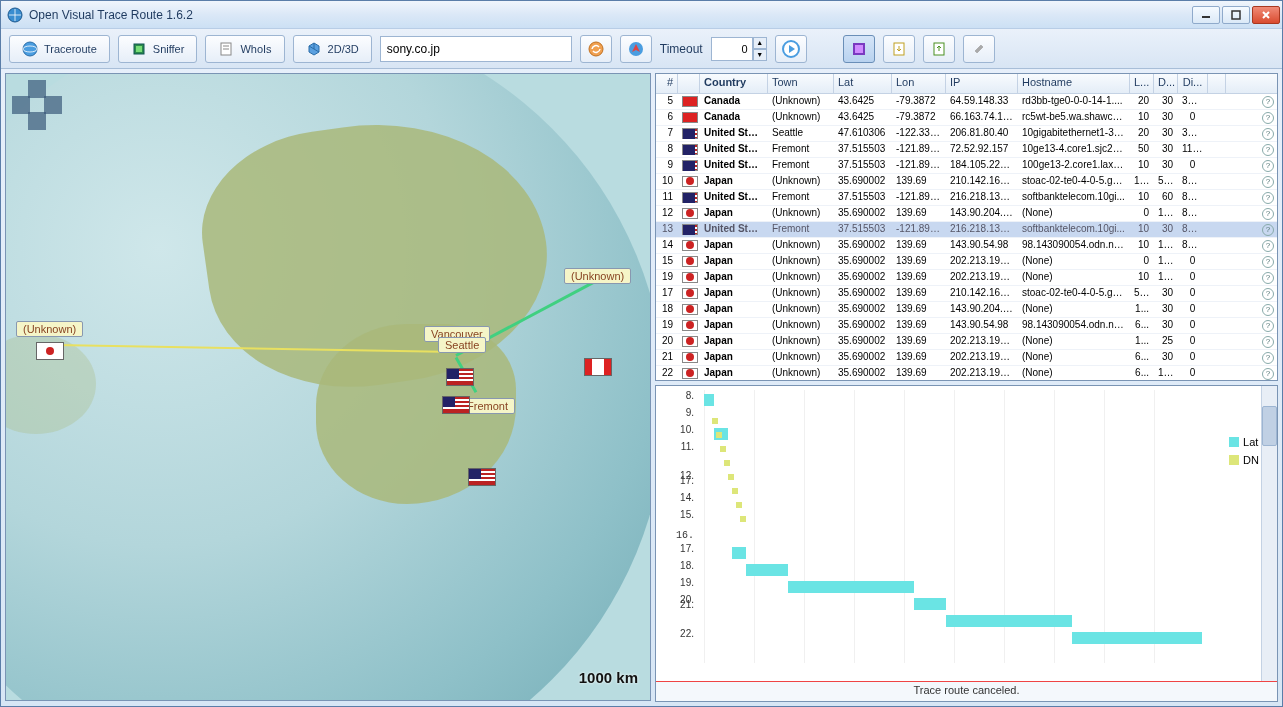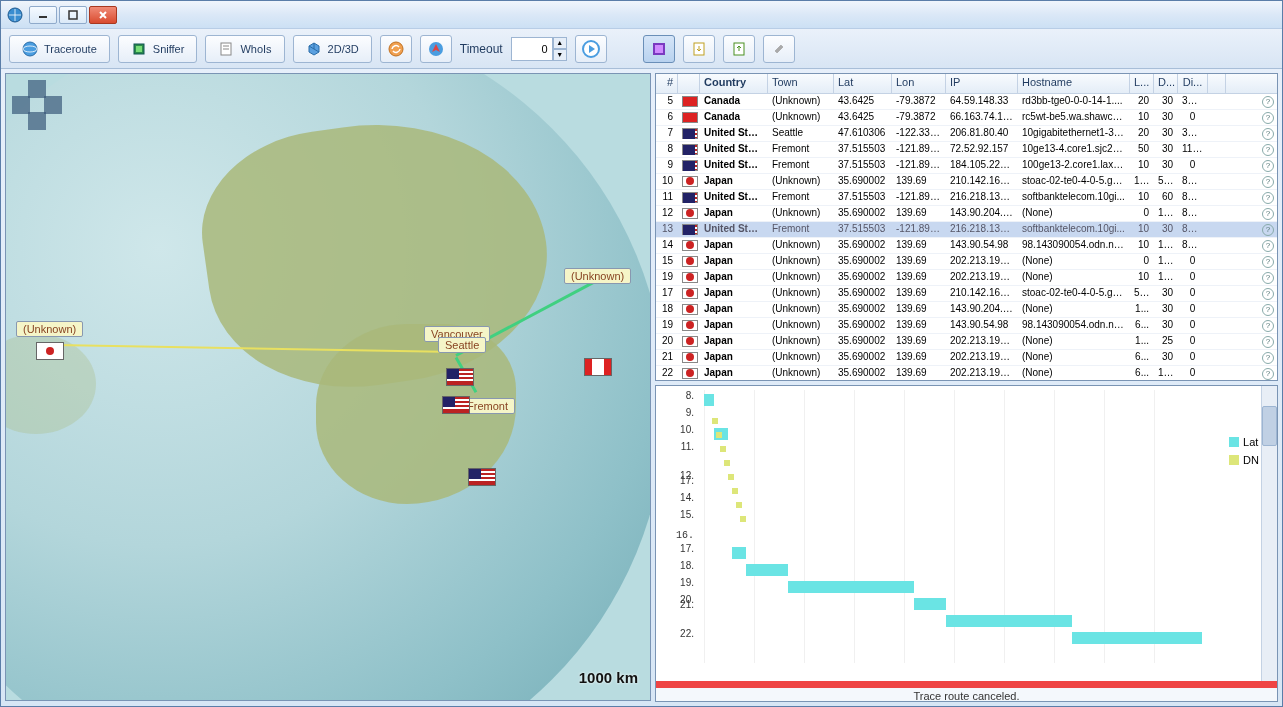--- a/index.html
+++ b/index.html
@@ -58,34 +58,35 @@
 .chart-y div { position:absolute; right:6px; font-size:10px; color:#333; }
 .chart-plot { position:absolute; left:48px; right:60px; top:4px; bottom:18px; }
 .gbar { position:absolute; height:12px; background:#6ae4e4; }
 .gdot { position:absolute; width:6px; height:6px; background:#dde679; }
 .vline { position:absolute; width:1px; background:#f0f0f0; top:0; bottom:0; }
 .legend { position:absolute; right:18px; top:50px; font-size:10px; }
 .legend div { display:flex; align-items:center; gap:4px; margin-bottom:6px; }
 .lsw { width:10px; height:10px; }
 .scrollbar-v { position:absolute; right:0; top:0; width:16px; height:100%; background:#e8eef6; border-left:1px solid #c4d2e4; }
 .sb-thumb { background:#c0d0e4; border:1px solid #9db5d2; border-radius:2px; }
-.status { height:20px; text-align:center; padding-top:2px; font-size:11px; color:#333; border-top:7px solid #ef4444; background:#f4f8fc; }
+.status { height:20px; text-align:center; padding-top:2px; font-size:11px; color:#333; border-top:1px solid #ef4444; background:#f4f8fc; }
 .c-num{width:22px;text-align:right;} .c-flag{width:22px;} .c-country{width:68px;font-weight:bold;} .c-town{width:66px;} .c-lat{width:58px;} .c-lon{width:54px;} .c-ip{width:72px;} .c-host{width:112px;} .c-l{width:24px;text-align:right;} .c-d{width:24px;text-align:right;} .c-di{width:30px;text-align:center;} .c-last{width:18px;}
 </style>
 </head>
 <body>
 
 <div class="window">
   <div class="titlebar">
     <span class="titlebar-icon">
       <svg width="16" height="16">
           <circle cx="8" cy="8" r="7" fill="#3a8dd0" stroke="#1f5a8f"></circle>
           <path d="M2 8h12M8 2v12" stroke="#fff" stroke-width="0.8"></path>
         </svg>
     </span>
+    <span class="titlebar-text">Open Visual Trace Route 1.6.2</span>
     <div class="winbtns">
       <div class="winbtn">
           <svg width="10" height="10">
             <line x1="1" y1="7" x2="9" y2="7" stroke="#333" stroke-width="2"></line>
           </svg>
         </div>
       <div class="winbtn">
           <svg width="10" height="10">
             <rect x="1" y="1" width="8" height="8" fill="none" stroke="#333" stroke-width="1.5"></rect>
           </svg>
@@ -129,20 +130,21 @@
     </button>
     <button class="tbtn">
       <span class="tbtn-icon">
           <svg width="16" height="16">
             <path d="M8 2l5 3v6l-5 3-5-3V5z" fill="#5aa0e0" stroke="#2a6da8"></path>
             <path d="M8 2v6l5 3M8 8l-5-3" stroke="#2a6da8" fill="none"></path>
           </svg>
         </span>
       <span>2D/3D</span>
     </button>
+    <input class="url-input" value="sony.co.jp" style="">
     <div class="iconbtn">
         <svg width="18" height="18">
           <circle cx="9" cy="9" r="7" fill="#f0a050" stroke="#c07020"></circle>
           <path d="M5 9a4 4 0 0 1 7-2M13 9a4 4 0 0 1-7 2" stroke="#fff" fill="none" stroke-width="1.5"></path>
         </svg>
       </div>
     <div class="iconbtn">
         <svg width="18" height="18">
           <circle cx="9" cy="9" r="7" fill="#4a9de0"></circle>
           <path d="M9 4l4 8-4-2-4 2z" fill="#d44"></path>

